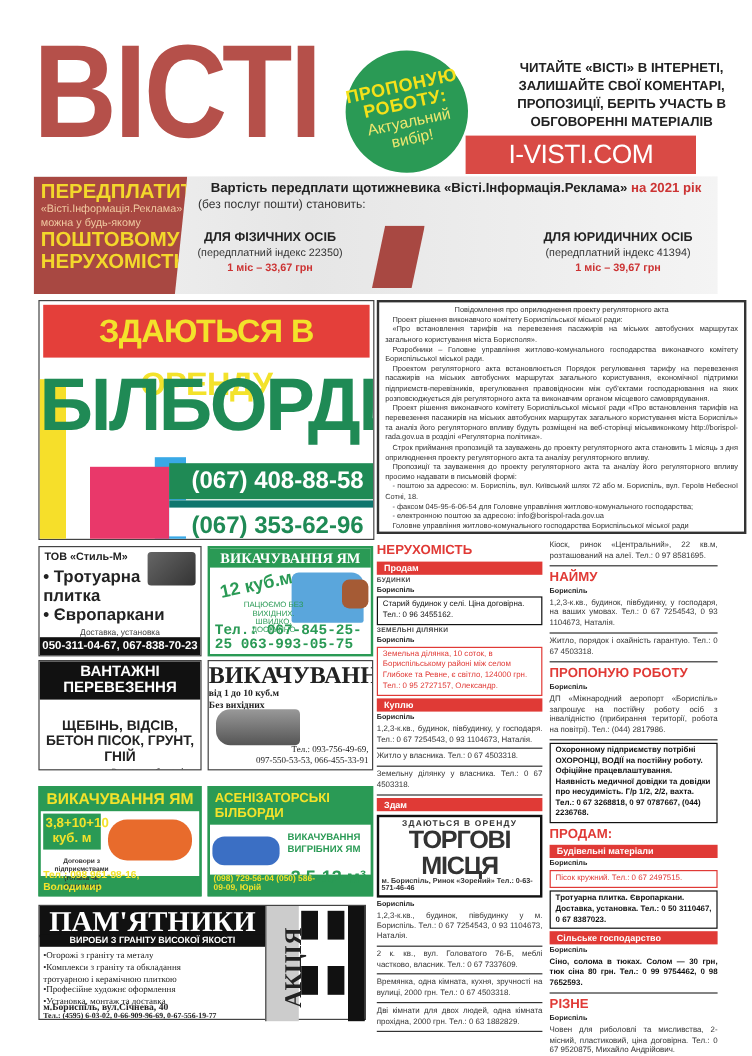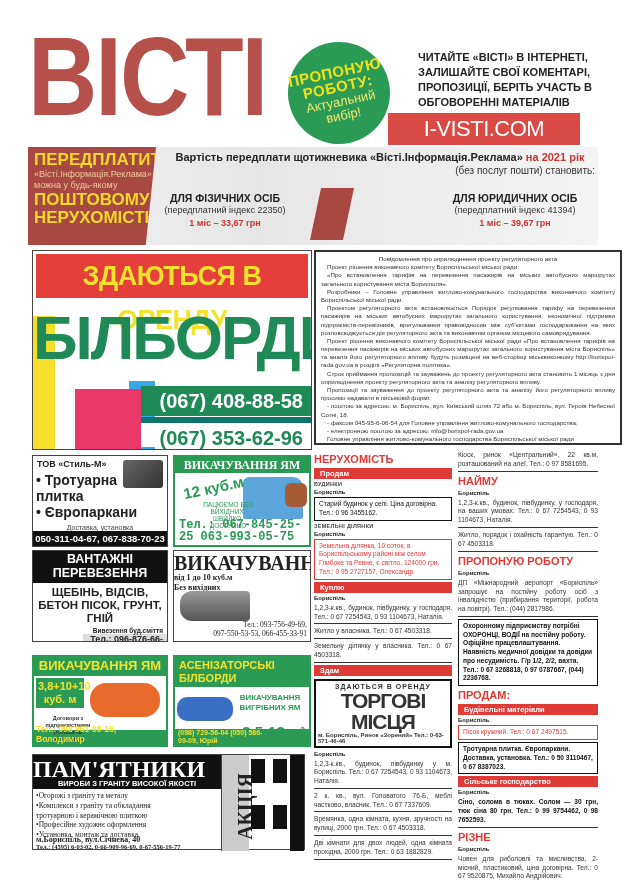--- a/index.html
+++ b/index.html
@@ -3,30 +3,30 @@
 <meta charset="utf-8">
 <style>
 *{box-sizing:border-box;margin:0;padding:0}
 body{width:627px;height:880px;background:#fff;position:relative;overflow:hidden;font-family:"Liberation Sans",sans-serif;color:#222}
 .abs{position:absolute}
 
 .logo{left:28px;top:22px;font:bold 96px/1 "Liberation Sans",sans-serif;color:#b5504a;letter-spacing:-2px;transform:scaleY(1.15);transform-origin:top left}
 .badge{left:288px;top:42px;width:102px;height:102px;border-radius:50%;background:#2a9a55;color:#f5e11a;text-align:center;display:flex;flex-direction:column;justify-content:center;transform:rotate(-12deg);font-weight:bold;line-height:1.05}
 .badge .b1{font-size:15px;letter-spacing:.5px}
 .badge .b2{font-size:13px;font-weight:normal;color:#f0e870}
-.promo{left:418px;top:50px;width:200px;text-align:left;font:bold 11px/1.35 "Liberation Sans",sans-serif;color:#222;text-transform:uppercase}
+.promo{left:418px;top:50px;width:200px;text-align:center;font:bold 11px/1.35 "Liberation Sans",sans-serif;color:#222;text-transform:uppercase}
 .site{left:388px;top:113px;width:192px;height:32px;background:#d94a45;color:#fff;font:22px/32px "Liberation Sans",sans-serif;text-align:center;letter-spacing:-.5px}
 
 .sub{left:28px;top:147px;width:570px;height:98px;background:linear-gradient(90deg,#f2f2f2,#e6e6e6 40%,#f4f4f4)}
 .sub-left{left:28px;top:147px;width:128px;height:98px;background:#a84842;padding:4px 6px;clip-path:polygon(0 0,100% 0,92% 100%,0 100%)}
 .sub-left .y{color:#f3d72b;font:bold 17px/1.05 "Liberation Sans",sans-serif}
 .sub-left .w{color:#f0c9a0;font-size:9px;line-height:1.25}
 .sub-title{left:165px;top:150px;width:430px;text-align:center;font:bold 11px/1.3 "Liberation Sans",sans-serif;color:#222}
 .sub-title .red{color:#c33}
-.sub-note{left:165px;top:165px;width:430px;text-align:right;font-size:10px;color:#333}
+.sub-note{left:165px;top:165px;width:430px;text-align:left;font-size:10px;color:#333}
 .sub-col{top:192px;width:170px;text-align:center;font-size:9px;color:#333;line-height:1.4}
 .sub-col .h{font:bold 10.5px "Liberation Sans",sans-serif;color:#222}
 .sub-col .p{color:#c33;font-weight:bold}
 .sub-mid{left:310px;top:188px;width:44px;height:52px;background:#a84842;clip-path:polygon(25% 0,100% 0,75% 100%,0 100%)}
 
 .bb{left:32px;top:250px;width:280px;height:200px;border:1px solid #444;background:#fff;overflow:hidden}
 .bb-top{position:absolute;left:3px;top:3px;right:3px;height:44px;background:#e43f3a;color:#f3e22b;font:bold 27px/44px "Liberation Sans",sans-serif;text-align:center;letter-spacing:-.5px}
 .bb-big{position:absolute;left:0;top:56px;width:100%;text-align:center;color:#1f8a55;font:bold 62px/1 "Liberation Sans",sans-serif;letter-spacing:-2px;z-index:2}
 .bb-c1{position:absolute;left:0;top:65px;width:22px;height:135px;background:#f6df2a}
 .bb-c2{position:absolute;left:96px;top:130px;width:26px;height:70px;background:#39a9e6}
@@ -47,21 +47,21 @@
 .a1 .tiles{position:absolute;right:4px;top:4px;width:40px;height:28px;background:linear-gradient(135deg,#666,#333);border-radius:3px}
 .a2{left:173px;top:455px;width:138px;height:92px;background:#fff;border:2px solid #2a9a55}
 .a2 .h{background:#2a9a55;color:#fff;font:bold 12px/16px "Liberation Serif",serif;text-align:center}
 .a2 .k{position:absolute;left:8px;top:22px;color:#2a9a55;font:bold 15px "Liberation Sans",sans-serif;transform:rotate(-12deg)}
 .a2 .s{position:absolute;left:28px;top:44px;font-size:6.5px;color:#2a9a55;text-align:center;line-height:1.1}
 .a2 .truck{position:absolute;right:6px;top:20px;width:60px;height:42px;background:#5aa6dc;border-radius:6px 10px 2px 2px}
 .a2 .tank{position:absolute;right:2px;top:26px;width:22px;height:24px;background:#a55b35;border-radius:6px}
 .a2 .ph{position:absolute;left:4px;bottom:2px;color:#2a9a55;font:bold 13px/1 "Liberation Mono",monospace}
 .a3{left:32px;top:550px;width:136px;height:92px;background:#fff}
 .a3 .h{background:#111;color:#fff;font:bold 12.5px/1.1 "Liberation Sans",sans-serif;text-align:center;padding:2px 0}
-.a3 .m{font:bold 11.5px/1.15 "Liberation Sans",sans-serif;text-align:center;margin-top:3px}
+.a3 .m{font:bold 11.5px/1.15 "Liberation Sans",sans-serif;text-align:center;margin-top:16px}
 .a3 .v{font:bold 6.5px "Liberation Sans",sans-serif;text-align:right;padding-right:4px;margin-top:2px}
 .a3 .ph{font:bold 9px/1.2 "Liberation Sans",sans-serif;text-align:right;padding-right:4px;background:#ddd;margin-left:50px}
 .a4{left:173px;top:550px;width:138px;height:92px;background:#fff}
 .a4 .h{font:bold 20px/1 "Liberation Serif",serif;text-align:center;margin-top:2px}
 .a4 .s{font:bold 8px "Liberation Serif",serif;text-align:left;padding-right:4px;line-height:1.3}
 .a4 .truck{position:absolute;left:6px;top:40px;width:70px;height:30px;background:linear-gradient(#999,#555);border-radius:12px 4px 4px 12px}
 .a4 .ph{position:absolute;right:3px;bottom:2px;font:7.5px/1.3 "Liberation Serif",serif;text-align:right}
 .a5{left:32px;top:655px;width:136px;height:92px;background:#2a9a55;border:2px solid #2a9a55}
 .a5 .h{color:#f3e22b;font:bold 13px/18px "Liberation Sans",sans-serif;text-align:center}
 .a5 .body{position:absolute;left:0;right:0;top:19px;bottom:15px;background:#fff}
@@ -70,21 +70,21 @@
 .a5 .d{position:absolute;left:4px;top:58px;font:bold 5.5px/1.3 "Liberation Sans",sans-serif;color:#333;text-align:center;width:60px}
 .a5 .ph{position:absolute;left:2px;bottom:1px;color:#f3e22b;font:bold 8.5px "Liberation Sans",sans-serif}
 .a6{left:173px;top:655px;width:138px;height:92px;background:#2a9a55;border:2px solid #2a9a55}
 .a6 .h{color:#f3e22b;font:bold 11px/1.15 "Liberation Sans",sans-serif;padding:2px 4px}
 .a6 .body{position:absolute;left:0;right:0;top:30px;bottom:16px;background:#fff;clip-path:polygon(0 0,100% 0,100% 100%,0 100%)}
 .a6 .tank{position:absolute;left:2px;top:40px;width:56px;height:24px;background:#3b6fc4;border-radius:10px}
 .a6 .v{position:absolute;right:4px;top:36px;color:#2a9a55;font:bold 8px/1.25 "Liberation Sans",sans-serif;text-align:center;width:70px}
 .a6 .vol{position:absolute;right:4px;top:66px;color:#2a9a55;font:bold 15px "Liberation Sans",sans-serif}
 .a6 .ph{position:absolute;left:3px;bottom:0;color:#f3e22b;font:bold 7px/1.15 "Liberation Sans",sans-serif}
 .a7{left:32px;top:754px;width:273px;height:96px;background:#fff;border:1px solid #444}
-.a7 .h{position:absolute;left:0;top:0;width:188px;background:#111;color:#fff;font:bold 24px/1 "Liberation Serif",serif;padding-top:2px}
+.a7 .h{position:absolute;left:0;top:0;width:188px;background:#111;color:#fff;font:bold 24px/1 "Liberation Serif",serif;text-align:center;padding-top:2px}
 .a7 .s{position:absolute;left:0;top:24px;width:188px;background:#111;color:#fff;font:bold 7.5px/10px "Liberation Sans",sans-serif;text-align:center}
 .a7 ul{position:absolute;left:3px;top:36px;list-style:none;font:7.5px/1.3 "Liberation Serif",serif}
 .a7 .addr{position:absolute;left:3px;top:80px;font:bold 8px "Liberation Serif",serif}
 .a7 .tel{position:absolute;left:3px;top:88px;font:bold 6.5px "Liberation Serif",serif}
 .a7 .akc{position:absolute;left:188px;top:0;width:28px;height:96px;background:#ccc;border-left:1px solid #444}
 .a7 .akc span{position:absolute;left:-10px;top:40px;transform:rotate(-90deg);font:bold 20px "Liberation Serif",serif}
 .a7 .mon{position:absolute;left:218px;top:4px;width:14px;height:24px;background:#111}
 .a7 .dark{position:absolute;right:0;top:0;width:14px;height:96px;background:#111}
 
 .col{font-size:6.6px;line-height:1.33;color:#333}

